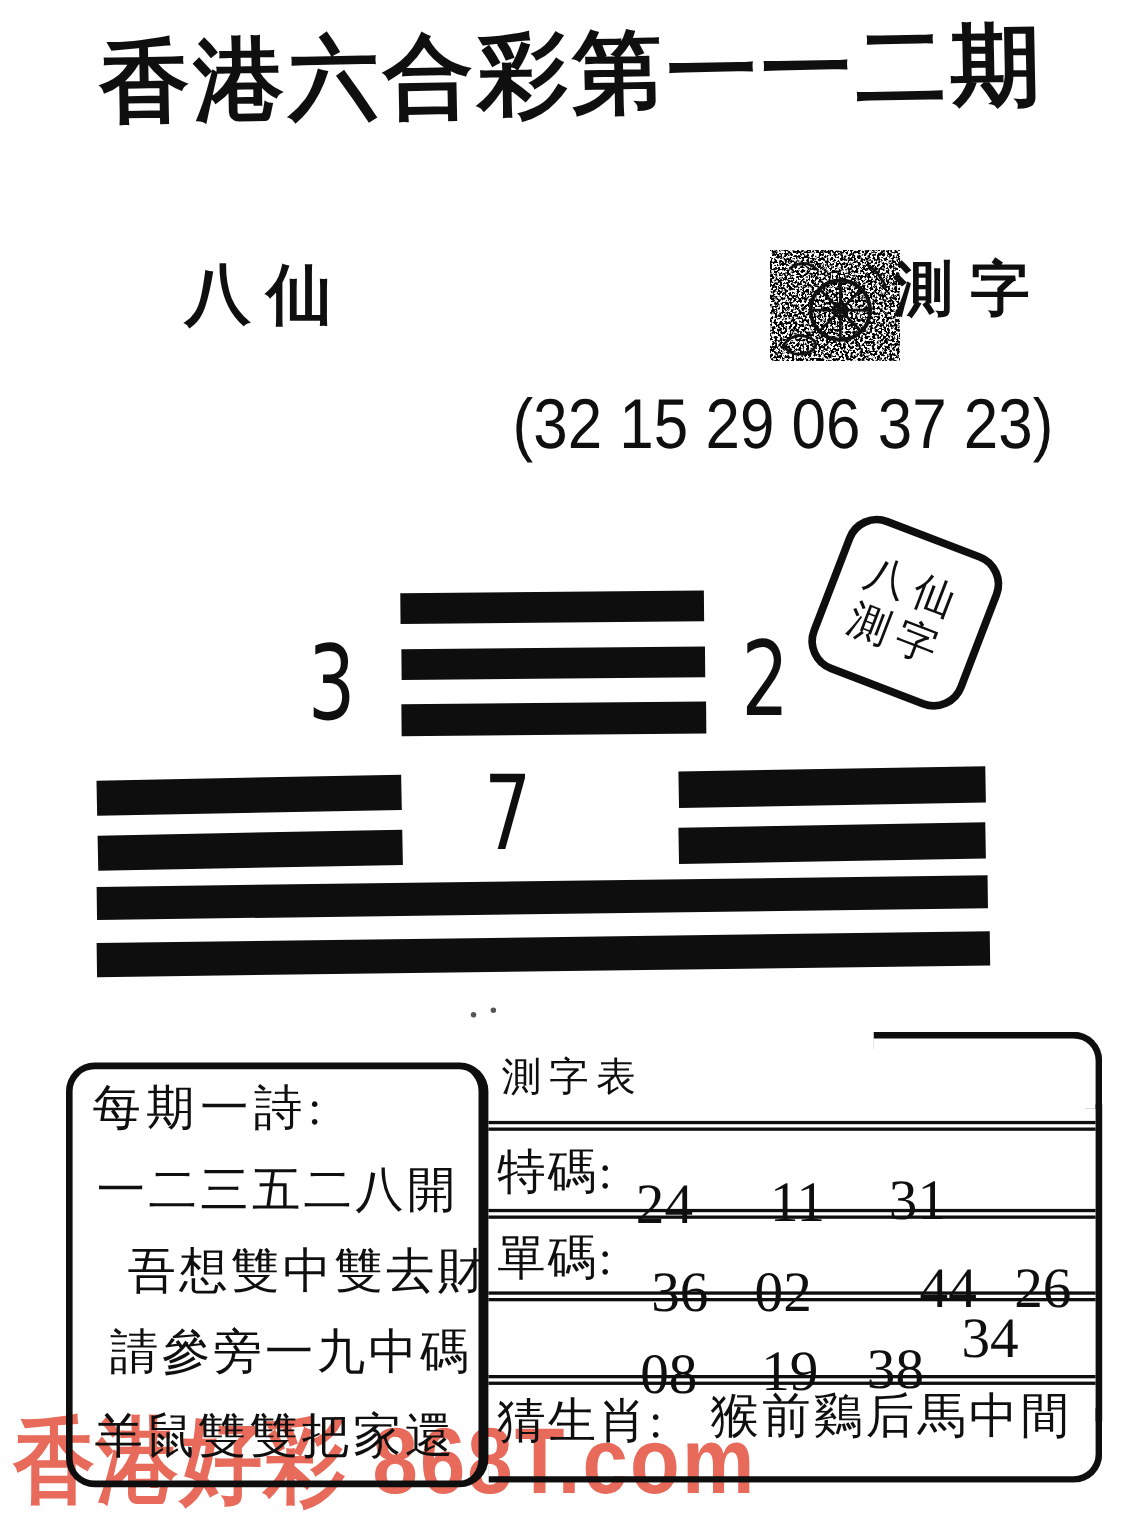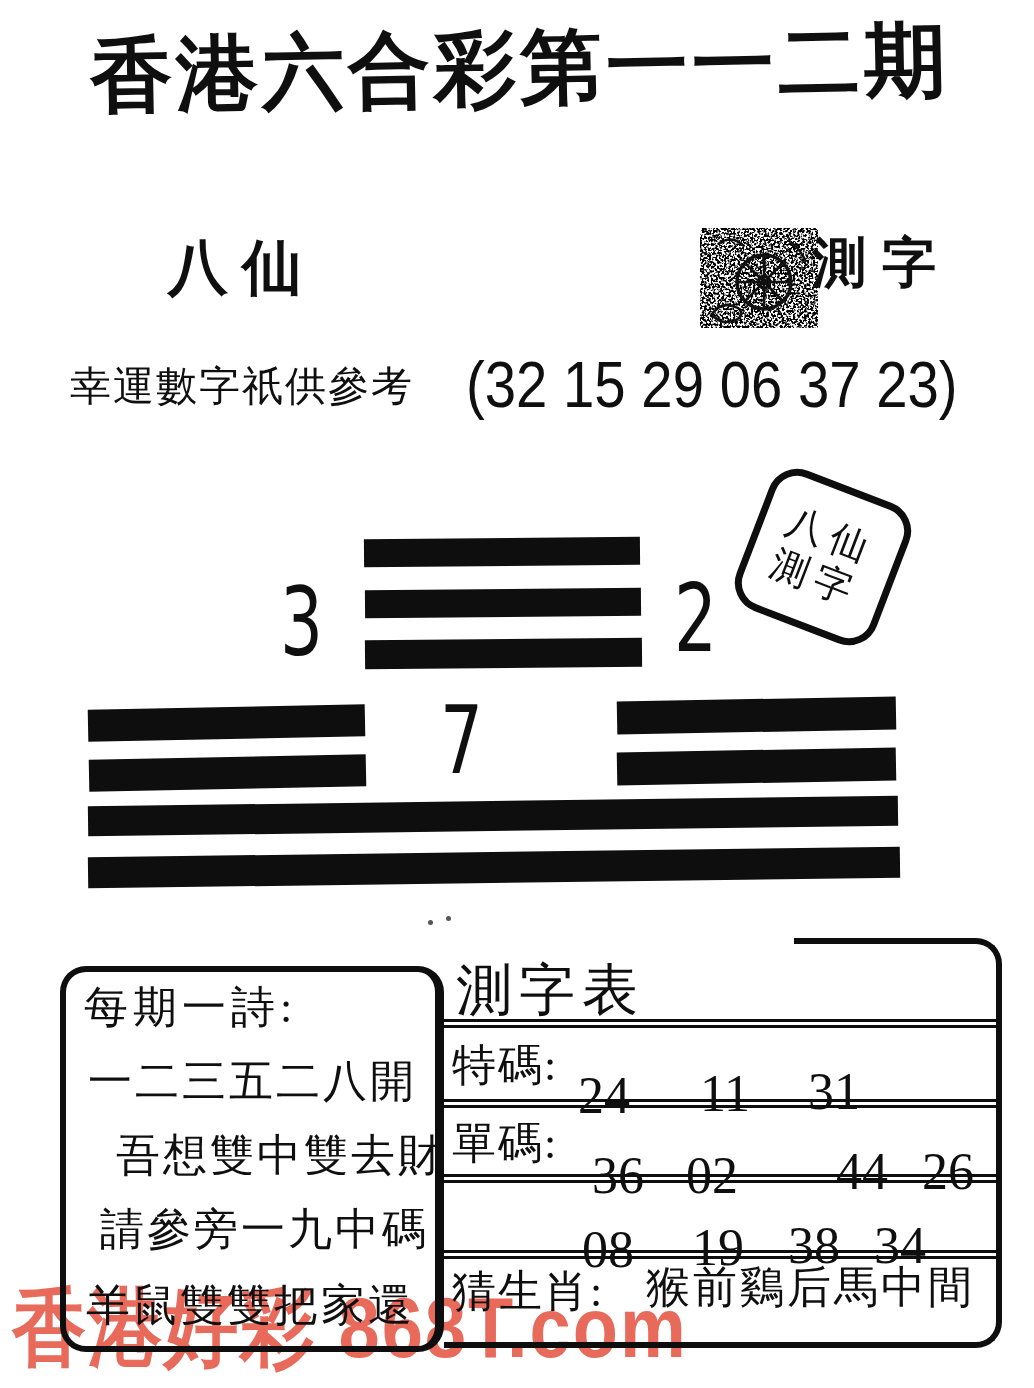--- a/index.html
+++ b/index.html
@@ -93,21 +93,21 @@
   .sep.s1{top:1019px;}
   .sep.s2{top:1099px;}
   .sep.s3{top:1174px;}
   .sep.s4{top:1250px;}
   .poem-line{position:absolute;font-size:44px;letter-spacing:3px;white-space:nowrap;line-height:1.1;}
   .pl0{left:84px;top:984px;letter-spacing:5px;}
   .pl1{left:88px;top:1058px;}
   .pl2{left:96px;top:1132px;margin-left:20px;}
   .pl3{left:100px;top:1206px;}
   .pl4{left:86px;top:1282px;}
-  .tbl-header{position:absolute;left:456px;top:960px;font-size:56px;letter-spacing:7px;line-height:1.1;}
+  .tbl-header{position:absolute;left:456px;top:960px;font-size:36px;letter-spacing:7px;line-height:1.1;}
   .row-label{position:absolute;font-size:44px;letter-spacing:2px;line-height:1.1;}
   .num{position:absolute;font-size:52px;line-height:1;font-family:"Liberation Serif",serif;margin-top:32px;}
   .zodiac{position:absolute;left:646px;top:1264px;font-size:44px;letter-spacing:3px;white-space:nowrap;line-height:1.1;}
   
   .watermark{
     position:absolute;left:12px;top:1286px;
     font-size:74px;font-weight:bold;letter-spacing:2px;white-space:nowrap;line-height:1;
     font-family:"Liberation Sans",sans-serif;
     transform:scaleY(1.15);transform-origin:left top;
   }
@@ -140,21 +140,20 @@
         <line x1="47" y1="39" x2="85" y2="77"></line>
         <line x1="85" y1="39" x2="47" y2="77"></line>
       </g>
       <path d="M14 90 q10 -14 26 -6 q8 6 -2 12 q-16 6 -24 -6 z" fill="none" stroke="#111" stroke-width="2.5"></path>
       <path d="M20 20 q14 -10 26 2 M90 16 q12 8 18 22" fill="none" stroke="#111" stroke-width="2.5"></path>
     </svg>
   </div>
 
   <div class="cezi-top">測字</div>
 
-  <div class="lucky-label">幸運數字祇供參考</div>
   <div class="lucky-numbers">(32 15 29 06 37 23)</div>
 
   <div>
     <div class="bar t1"></div>
     <div class="bar t2"></div>
     <div class="bar t3"></div>
     <div class="digit d3">3</div>
     <div class="digit d2">2</div>
     <div class="bar ml1"></div>
     <div class="bar ml2"></div>
@@ -202,19 +201,19 @@
 
     <div class="row-label" style="left:452px;top:1120px;">單碼:</div>
     <div class="num" style="left:592px;top:1118px;">36</div>
     <div class="num" style="left:686px;top:1118px;">02</div>
     <div class="num" style="left:836px;top:1114px;text-align:right;">44</div>
     <div class="num" style="left:922px;top:1114px;">26</div>
 
     <div class="num" style="left:582px;top:1192px;">08</div>
     <div class="num" style="left:692px;top:1190px;">19</div>
     <div class="num" style="left:788px;top:1188px;">38</div>
-    <div class="num" style="left:874px;top:1188px;">34</div>
+    <div class="num" style="left:874px;top:1160px;">34</div>
 
     <div class="row-label" style="left:452px;top:1268px;">猜生肖:</div>
     <div class="zodiac">猴前鷄后馬中間</div>
   </div>
 
 </div>
 
 </body></html>

